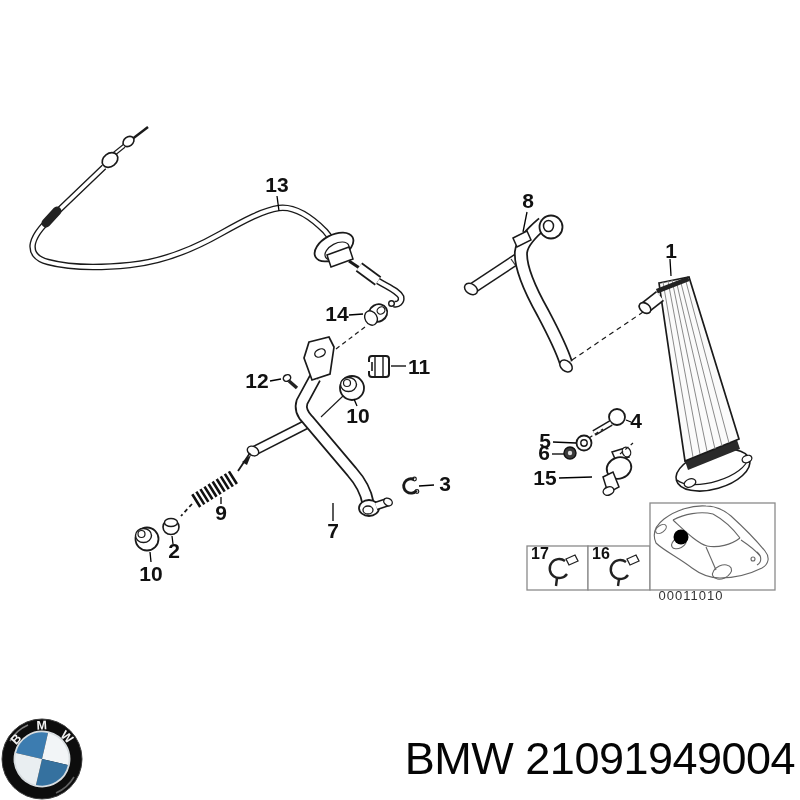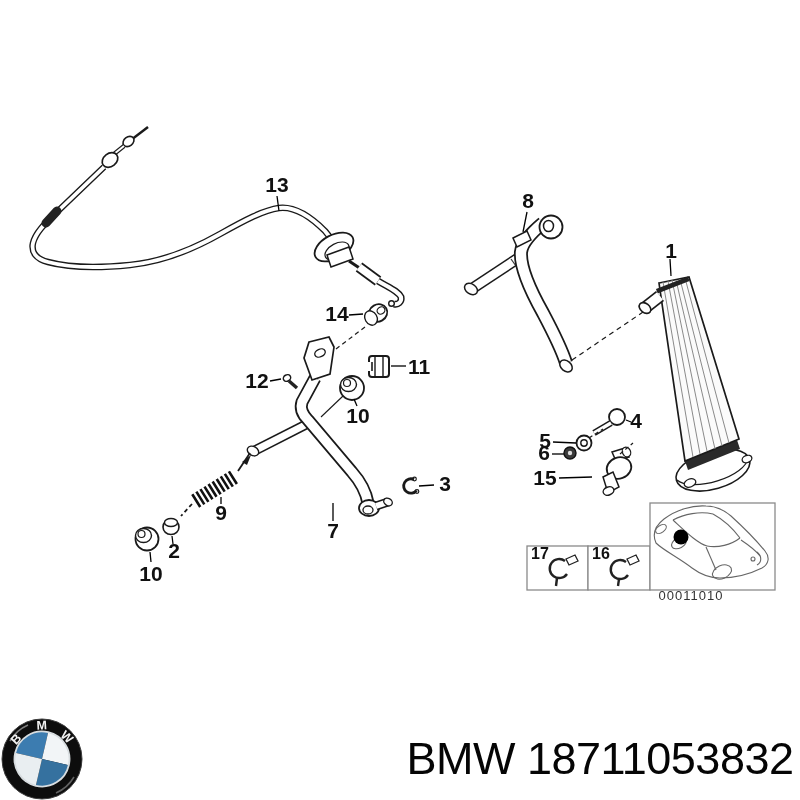--- a/index.html
+++ b/index.html
@@ -277,14 +277,14 @@
       <path d="M40 42 L40 69.5 A27.5 27.5 0 0 1 12.5 42 Z" fill="#e9eef1"></path>
       <circle cx="40" cy="42" r="27.5" fill="none" stroke="#d8dde0" stroke-width="1.8"></circle>
     </g>
     <text class="logoletter" x="17" y="25" text-anchor="middle" transform="rotate(-47 17 25)">B</text>
     <text class="logoletter" x="40" y="12.5" text-anchor="middle" transform="rotate(-3 40 12.5)">M</text>
     <text class="logoletter" x="62" y="23" text-anchor="middle" transform="rotate(43 62 23)">W</text>
   </g>
 </svg>
 
 
-<div id="footer-text">BMW 18711053832</div>
+<div id="footer-text">BMW 21091949004</div>
 </div>
 
 </body></html>

